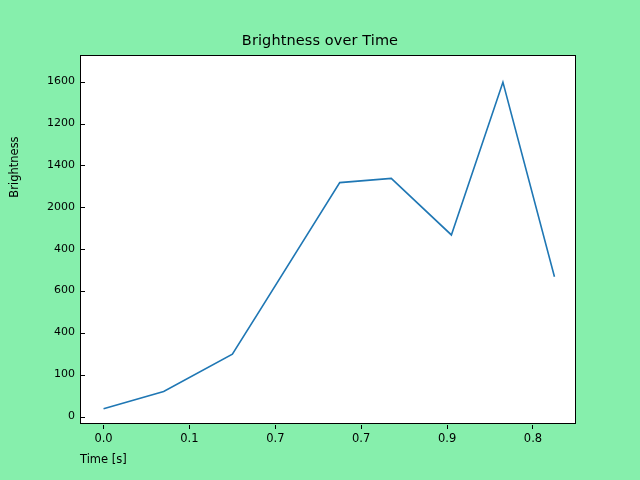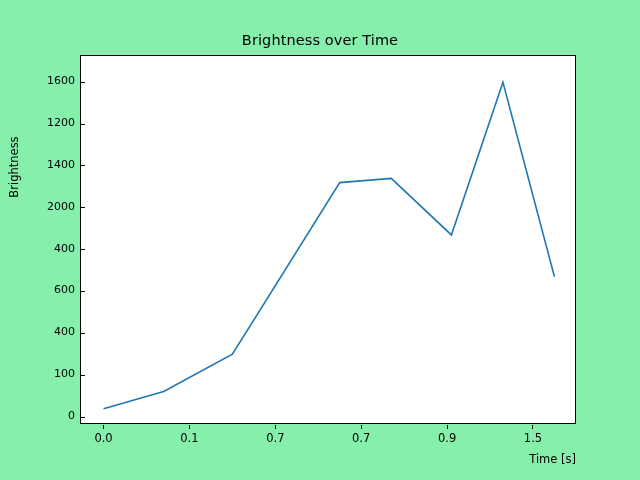--- a/index.html
+++ b/index.html
@@ -13,21 +13,21 @@
     position:absolute;left:80px;top:55px;width:496px;height:369px;
     border:1px solid #000000;box-sizing:border-box;background:#ffffff;
   }
   #data-svg{position:absolute;left:0;top:0;width:496px;height:369px;display:block;}
   #y-axis-label{
     position:absolute;left:-46px;top:160px;width:120px;
     transform:rotate(-90deg);transform-origin:center center;
     text-align:center;font-size:11.5px;color:#000;
   }
   #x-axis-label{
-    position:absolute;left:80px;top:452px;width:496px;text-align:right;
+    position:absolute;left:80px;top:452px;width:496px;text-align:left;
     font-size:11.5px;color:#000;
   }
   .ytick{position:absolute;right:641px;height:0;}
   .ytick-mark{position:absolute;left:0;top:-0.5px;width:3.5px;height:1px;background:#000;}
   .ytick-text{position:absolute;right:6px;top:-8px;font-size:11px;color:#000;white-space:nowrap;text-align:right;}
   .xtick{position:absolute;top:0;width:0;}
   .xtick-mark{position:absolute;left:-0.5px;top:0;width:1px;height:3.5px;background:#000;}
   .xtick-text{position:absolute;top:6px;left:0;transform:translateX(-50%);font-size:11.5px;color:#000;white-space:nowrap;}
   #ytick-layer,#xtick-layer{position:absolute;left:0;top:0;width:0;height:0;}
 </style>
@@ -96,21 +96,21 @@
         <div class="xtick" style="position: absolute; left: 280.21px; top: 369px;">
           <div class="xtick-mark"></div>
           <div class="xtick-text">0.7</div>
         </div>
         <div class="xtick" style="position: absolute; left: 366.1px; top: 369px;">
           <div class="xtick-mark"></div>
           <div class="xtick-text">0.9</div>
         </div>
         <div class="xtick" style="position: absolute; left: 451.98px; top: 369px;">
           <div class="xtick-mark"></div>
-          <div class="xtick-text">1.5</div>
+          <div class="xtick-text">0.8</div>
         </div>
       </div>
   </div>
 
   <div id="y-axis-label">Brightness</div>
   <div id="x-axis-label">Time [s]</div>
 
 </div>
 
 </body></html>

